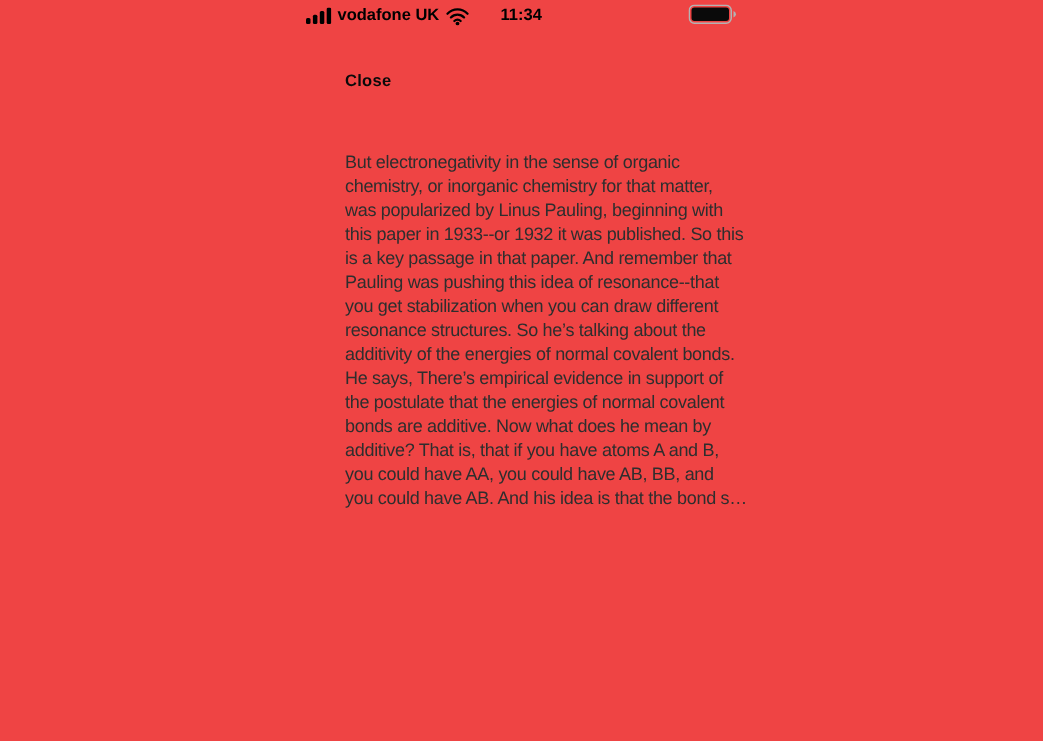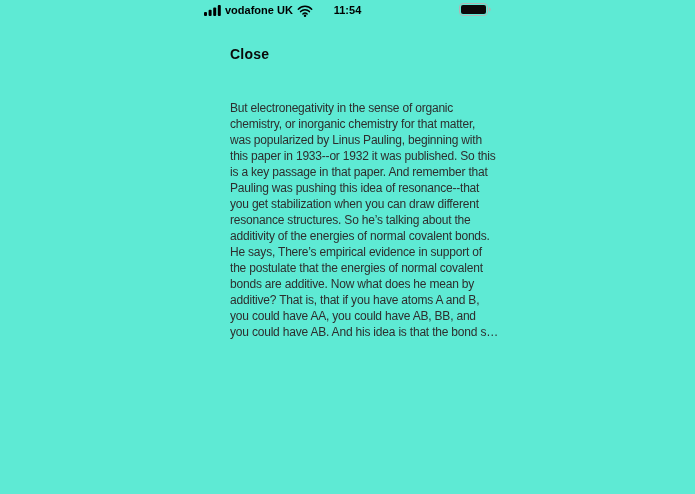--- a/index.html
+++ b/index.html
@@ -4,21 +4,21 @@
 <style>
   html, body {
     margin: 0;
     padding: 0;
     background: #ffffff;
   }
   .screen {
     position: relative;
     width: 695px;
     height: 494px;
-    background: #5eead4;
+    background: #ef4444;
     font-family: "Liberation Sans", sans-serif;
     overflow: hidden;
   }
   
   .statusbar {
     position: absolute;
     left: 187px;
     top: 0;
     width: 321px;
     height: 22px;
@@ -61,21 +61,21 @@
   .close-btn {
     position: absolute;
     left: 230px;
     top: 45px;
     background: none;
     border: none;
     padding: 0;
     margin: 0;
     cursor: pointer;
     font-family: "Liberation Sans", sans-serif;
-    font-size: 14px;
+    font-size: 11px;
     font-weight: 700;
     letter-spacing: 0.2px;
     color: #0a0a0a;
     line-height: 18px;
   }
   .article {
     position: absolute;
     left: 230px;
     top: 100px;
     width: 340px;
@@ -108,21 +108,21 @@
           <g fill="none" stroke="#000" stroke-width="1.5" stroke-linecap="round">
             <path d="M1.3 4.2 A9.2 9.2 0 0 1 14.7 4.2"></path>
             <path d="M3.6 6.6 A6 6 0 0 1 12.4 6.6"></path>
             <path d="M5.9 9 A3 3 0 0 1 10.1 9"></path>
           </g>
           <circle cx="8" cy="10.7" r="1.25" fill="#000"></circle>
         </svg>
       </span>
     </div>
 
-    <span class="time">11:54</span>
+    <span class="time">11:34</span>
 
     <span class="battery icon">
       <svg width="32" height="13" viewBox="0 0 32 13">
         <rect x="0.5" y="0.5" width="28" height="12" rx="3.5" fill="none" stroke="#b3b3b3" stroke-width="1"></rect>
         <rect x="2" y="2" width="25" height="9" rx="2" fill="#0a0a0a"></rect>
         <path d="M30 4.3 L30 8.7 A2.3 2.3 0 0 0 30 4.3 Z" fill="#b3b3b3"></path>
       </svg>
     </span>
 
   </div>

